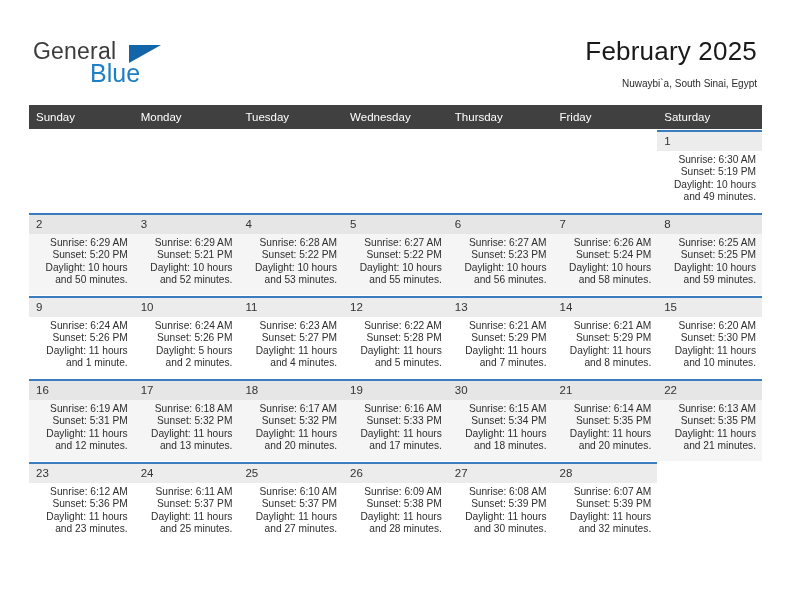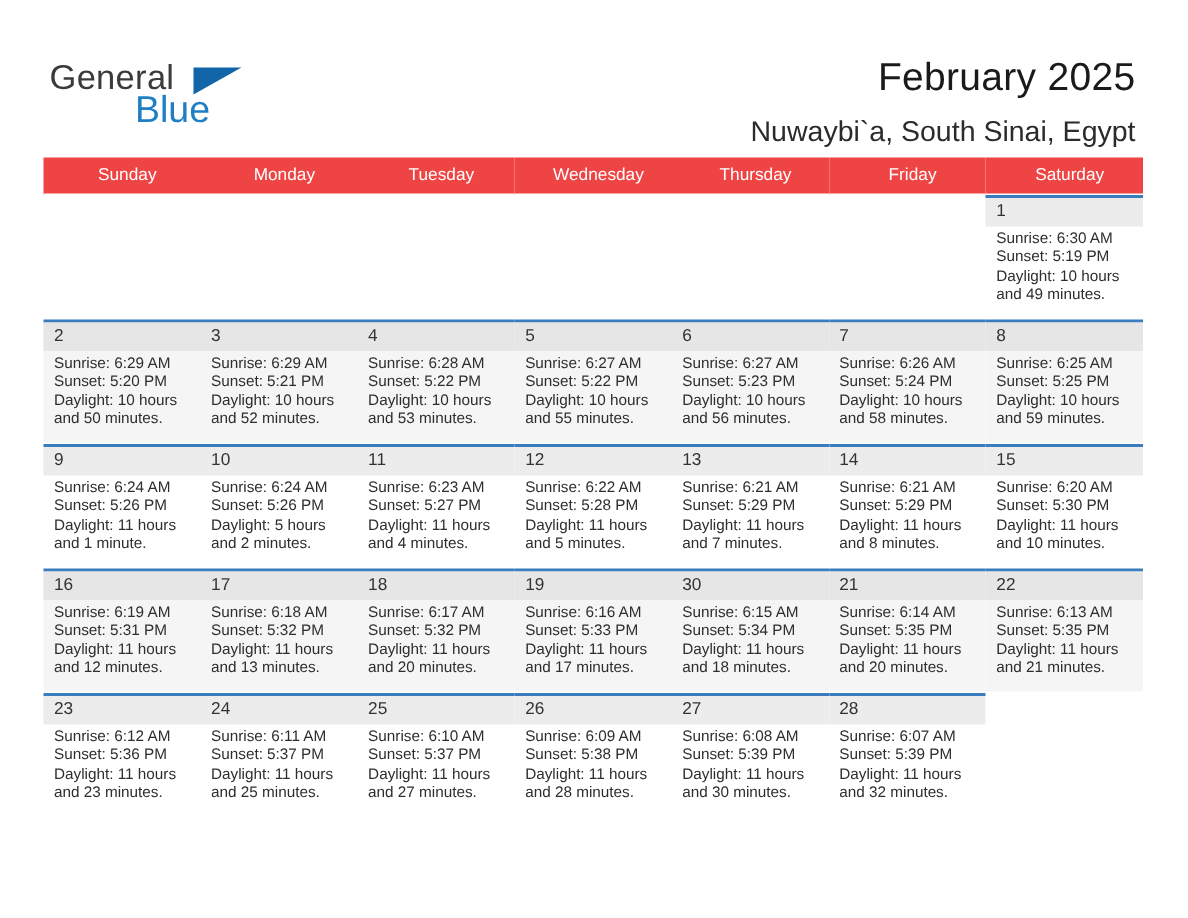--- a/index.html
+++ b/index.html
@@ -73,42 +73,42 @@
     font-weight: 400;
     color: #1a1a1a;
     letter-spacing: 0.2px;
     white-space: nowrap;
     text-align: left;
   }
   .subtitle {
     position: absolute;
     right: 35px;
     top: 78px;
-    font-size: 19px;
+    font-size: 10px;
     font-weight: 400;
     color: #2b2b2b;
     white-space: nowrap;
     text-align: right;
   }
 
   
   .calendar {
     position: absolute;
     left: 29px;
     top: 105px;
     width: 733px;
     border-collapse: collapse;
     table-layout: fixed;
   }
   .calendar th {
-    background: #ef4444;
+    background: #404040;
     color: #ffffff;
     font-size: 11.5px;
     font-weight: 400;
-    text-align: center;
+    text-align: left;
     padding: 5px 0 5px 7px;
     height: 14px;
     border: none;
   }
   .calendar td {
     vertical-align: top;
     width: 104.7px;
     height: 82px;
     padding: 0;
     border: none;
@@ -140,20 +140,21 @@
     background: #e6e6e6;
   }
   .daynum-empty {
     background: transparent;
   }
   .info {
     font-size: 10.2px;
     line-height: 12.4px;
     color: #2e2e2e;
     padding: 3px 6px 0 7px;
+    text-align: right;
   }
   .info div {
     white-space: nowrap;
     overflow: hidden;
   }
   .info .wrap {
     white-space: normal;
   }
 </style>
 </head>

